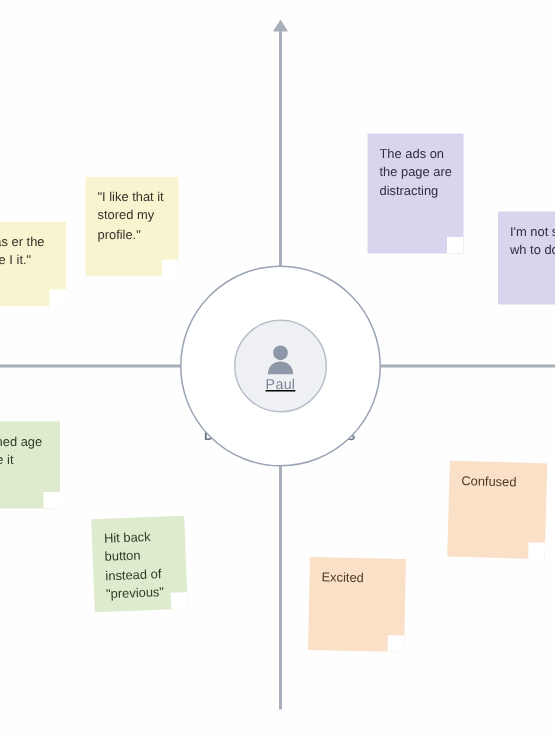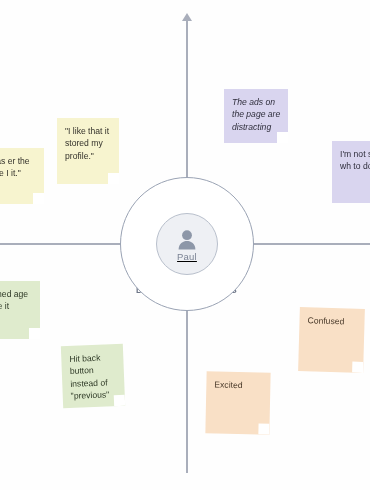--- a/index.html
+++ b/index.html
@@ -117,21 +117,21 @@
   .note-purple { background: #d9d5ef; color: #2f2e3c; }
   .note-purple .fold { background: #ffffff; }
   .note-green  { background: #dfebcd; color: #2f3a27; }
   .note-green  .fold { background: #ffffff; }
   .note-peach  { background: #f9e0c6; color: #4a3a2a; }
   .note-peach  .fold { background: #ffffff; }
 
   
   .n-profile   { left: 57px;  top: 118px; width: 62px; height: 66px; }
   .n-clipped-l { left: -18px; top: 148px; width: 62px; height: 56px; }
-  .n-ads       { left: 224px; top: 89px;  width: 64px; height: 54px; font-style: italic; }
+  .n-ads       { left: 245px; top: 89px;  width: 64px; height: 80px; }
   .n-notsure   { left: 332px; top: 141px; width: 60px; height: 62px; }
   .n-refresh   { left: -20px; top: 281px; width: 60px; height: 58px; }
   .n-hitback   { left: 62px;  top: 345px; width: 62px; height: 62px;
                  transform: rotate(-2.2deg); }
   .n-confused  { left: 299px; top: 308px; width: 65px; height: 64px;
                  transform: rotate(1.6deg); }
   .n-excited   { left: 206px; top: 372px; width: 64px; height: 62px;
                  transform: rotate(1.2deg); }
 </style>
 </head>

